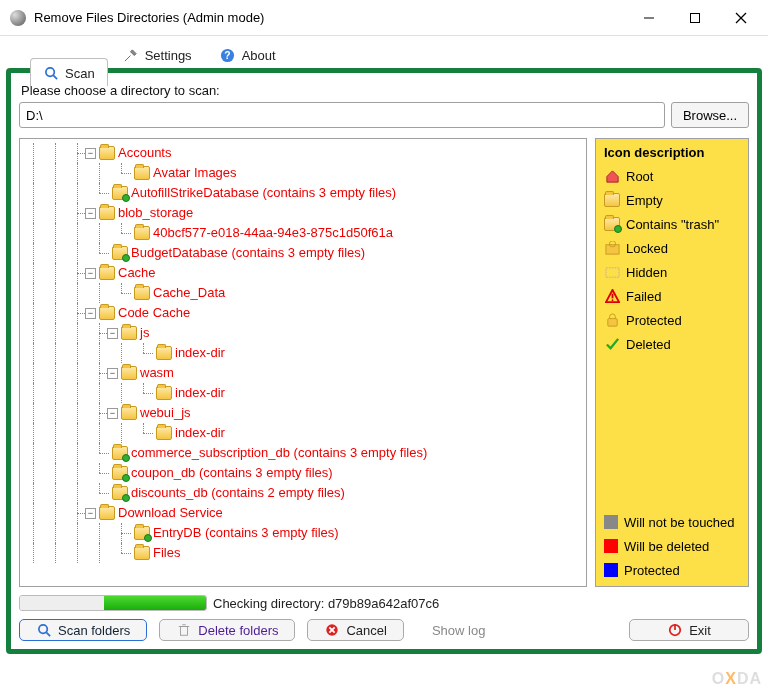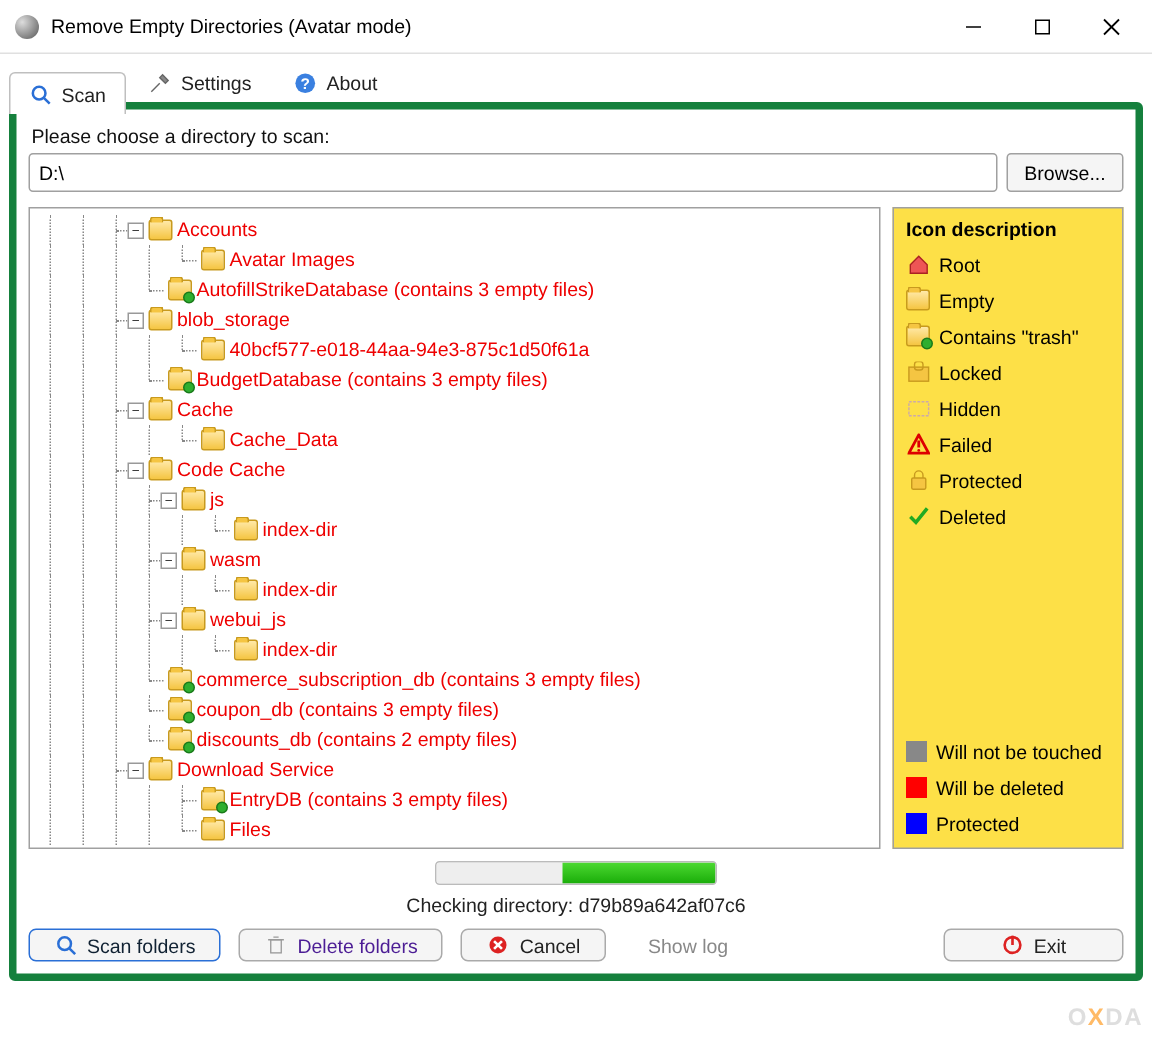--- a/index.html
+++ b/index.html
@@ -59,21 +59,22 @@
     border: 1px solid transparent;
     border-bottom: none;
     font-size: 13px;
     color: #222;
     border-radius: 4px 4px 0 0;
   }
   .tab.active {
     border-color: #bfbfbf;
     background: #fff;
     position: relative;
-    top: 8px;
+    top: 18px;
+    margin-left: 24px;
   }
   .tab .ticon { width: 16px; height: 16px; display:flex; align-items:center; justify-content:center;}
   .tabpanel-border {
     margin: 0 6px;
     border: 5px solid #15803d;
     border-radius: 4px;
     padding: 10px 8px 8px;
     height: 586px;
     display: flex;
     flex-direction: column;
@@ -228,21 +229,20 @@
   .swatch.red { background:#ff0000; }
   .swatch.blue { background:#0000ff; }
   .small-ic { width:16px; height:16px; display:inline-flex; align-items:center; justify-content:center; }
 
   
   .progress-row {
     display:flex;
     align-items:center;
     gap:6px;
     margin: 8px 0 8px;
-    flex-direction: column;
   }
   .progress {
     width: 188px; height: 16px;
     border: 1px solid #bbb;
     border-radius: 3px;
     background: #f5f5f5;
     overflow: hidden;
     display:flex;
   }
   .progress .seg1 { width: 45%; background:#eee; }
@@ -280,21 +280,21 @@
     letter-spacing:1px;
     pointer-events:none;
   }
   .watermark .x { color: rgba(255,140,0,0.6); }
 </style>
 </head>
 <body>
 
 <div class="titlebar">
   <div class="app-icon"></div>
-  <div class="title">Remove Empty Directories (Avatar mode)</div>
+  <div class="title">Remove Files Directories (Admin mode)</div>
   <div class="win-btns">
     <div class="win-btn">
       <svg viewBox="0 0 12 12">
           <line x1="1" y1="6" x2="11" y2="6" stroke="#000" stroke-width="1"></line>
         </svg>
     </div>
     <div class="win-btn">
       <svg viewBox="0 0 12 12">
           <rect x="1.5" y="1.5" width="9" height="9" fill="none" stroke="#000" stroke-width="1"></rect>
         </svg>

